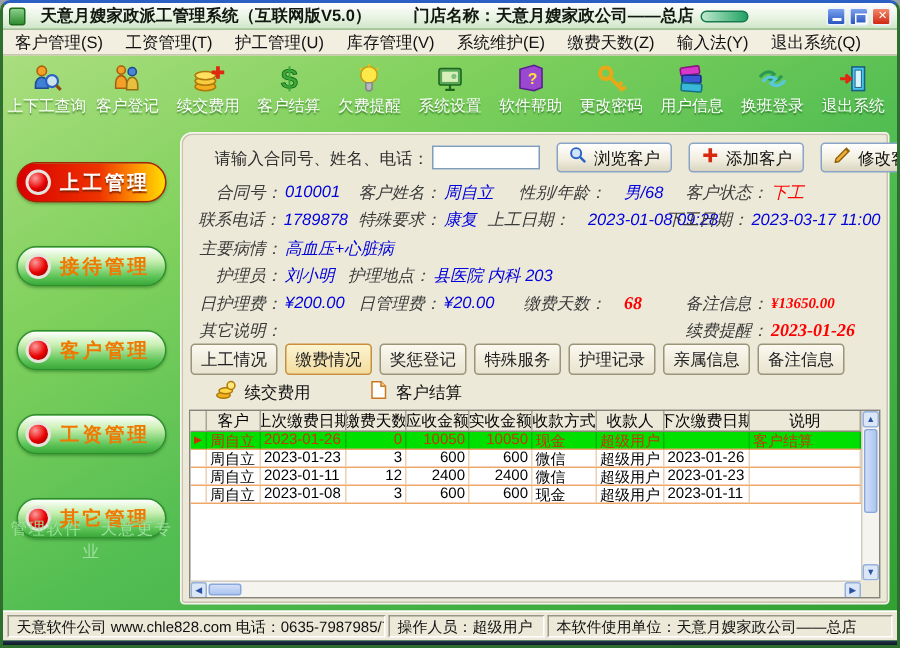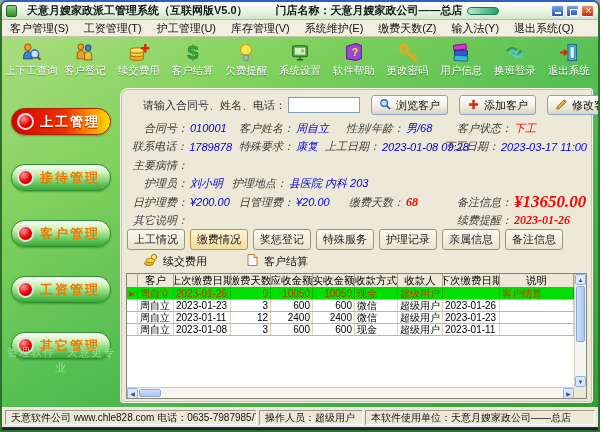--- a/index.html
+++ b/index.html
@@ -53,26 +53,26 @@
   .search-row{display:flex;align-items:center;height:24px;flex:0 0 24px;font-size:11px;color:#303030;}
   .search-label{margin-left:17px;white-space:nowrap;}
   .search-input{width:72px;height:16px;border:1px solid #7f9db9;font-size:11px;margin-left:2px;padding:0 2px;background:#fff;}
   .xp-btn{display:flex;align-items:center;gap:4px;height:20px;padding:0 7px;margin-left:11px;font-size:11px;color:#101010;
     background:linear-gradient(#ffffff,#f2efe0 55%,#d9d5c0);border:1px solid #8aa4c8;border-radius:3px;cursor:default;white-space:nowrap;}
   .xp-btn svg{width:13px;height:13px;}
   
   .form{margin-top:2px;font-size:11px;color:#3a3a3a;flex:0 0 auto;}
   .frow{display:flex;align-items:center;height:18.5px;}
   .fc{display:flex;align-items:center;white-space:nowrap;font-style:italic;}
-  .fc1{width:106px;}.fc2{width:106px;}.fc3{width:108px;}.fc4{flex:1;}
+  .fc1{width:106px;}.fc2{width:106px;}.fc3{width:108px;gap:10px;}.fc4{flex:1;}
   .fl{display:inline-block;width:62px;text-align:right;white-space:nowrap;}
   .fc3 .fl,.fc4 .fl{width:66px;}
   .fv{color:#0000dd;margin-left:2px;white-space:nowrap;}
   .fv.red{color:#ff0000;}
-  .fv.big{font-size:17px;font-weight:bold;font-family:"Liberation Serif","DejaVu Serif",serif;}
+  .fv.big{font-size:10px;font-weight:bold;font-family:"Liberation Serif","DejaVu Serif",serif;}
   .fv.bold{font-weight:bold;font-size:12px;font-family:"Liberation Serif","DejaVu Serif",serif;}
   
   .tabs{display:flex;gap:5px;height:19px;flex:0 0 19px;align-items:flex-end;padding-left:1px;margin-top:1px;}
   .tab{font-size:11px;padding:2px 6px;background:linear-gradient(#fbf9f0,#e8e4d0);
     border:1px solid #9a9478;border-radius:3px;color:#202020;white-space:nowrap;cursor:default;}
   .tab.active{background:linear-gradient(#fdf4d0,#f3dc9e);border-color:#c89038;}
   
   .actions{display:flex;align-items:center;gap:38px;height:22px;flex:0 0 22px;padding-left:18px;font-size:11px;color:#101010;}
   .action{display:flex;align-items:center;gap:5px;cursor:default;}
   .action svg{width:14px;height:14px;}
@@ -345,20 +345,21 @@
               <span class="fv">2023-01-08 09:28</span>
             </span>
           <span class="fc fc4">
               <span class="fl">下工日期：</span>
               <span class="fv">2023-03-17 11:00</span>
             </span>
         </div>
         <div class="frow">
           <span class="fc">
               <span class="fl">主要病情：</span>
+              <span class="fv">高血压+心脏病</span>
             </span>
         </div>
         <div class="frow">
           <span class="fc fc1">
               <span class="fl">护理员：</span>
               <span class="fv">刘小明</span>
             </span>
           <span class="fc fc2">
               <span class="fl">护理地点：</span>
               <span class="fv">县医院 内科 203</span>

